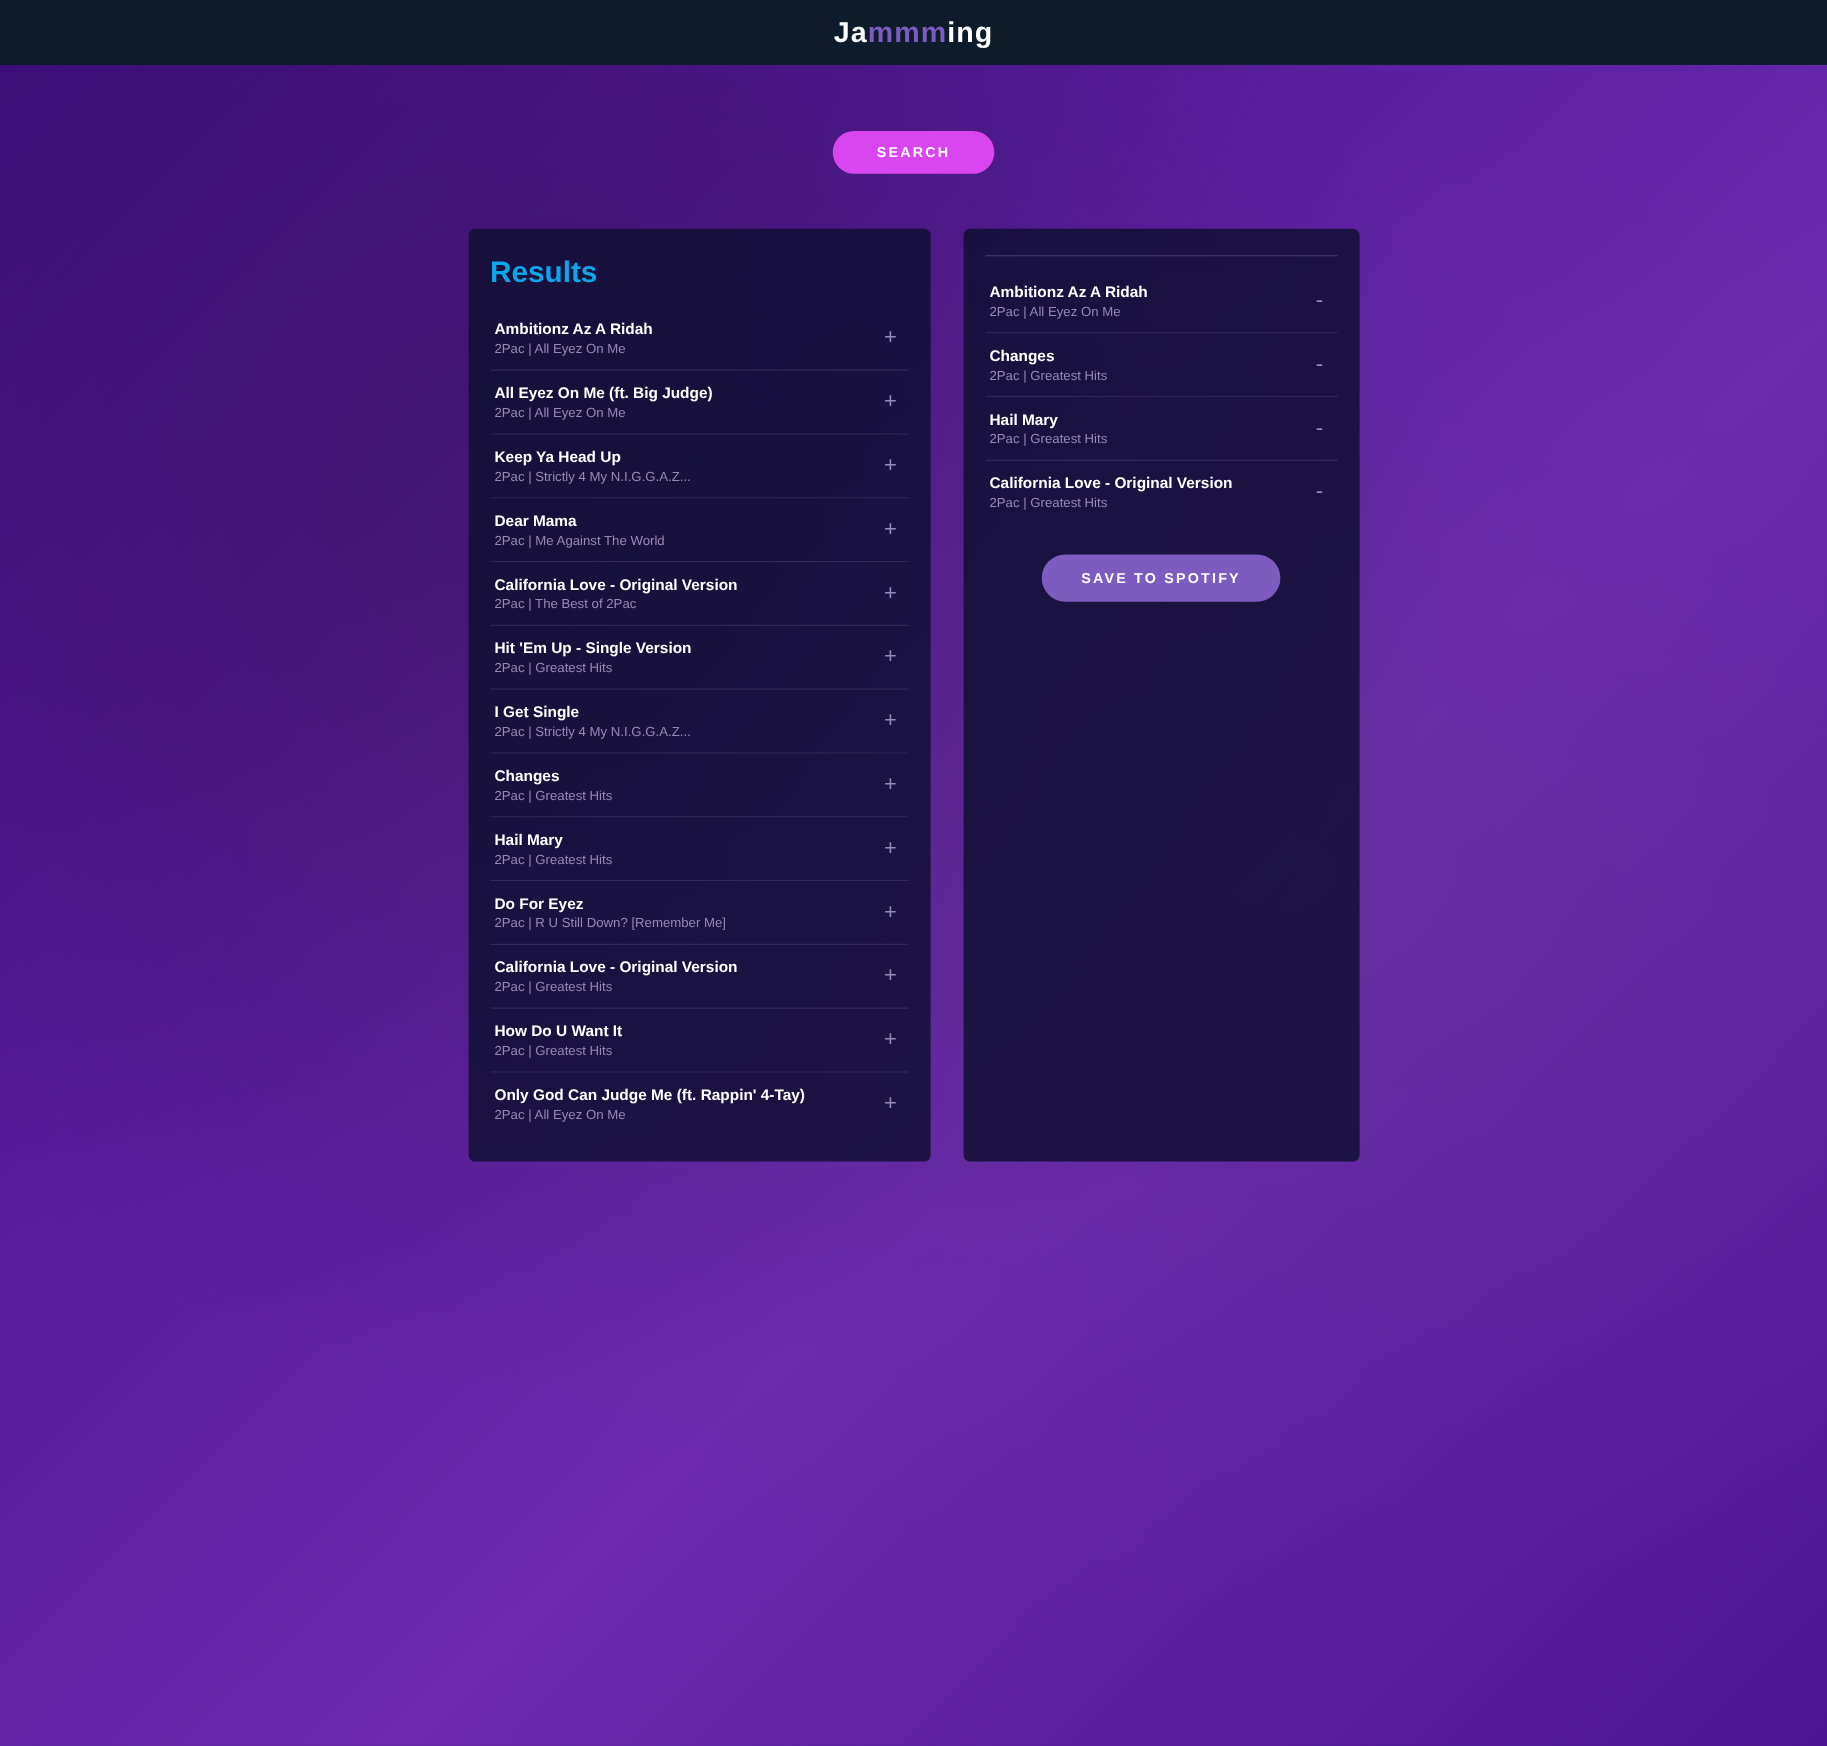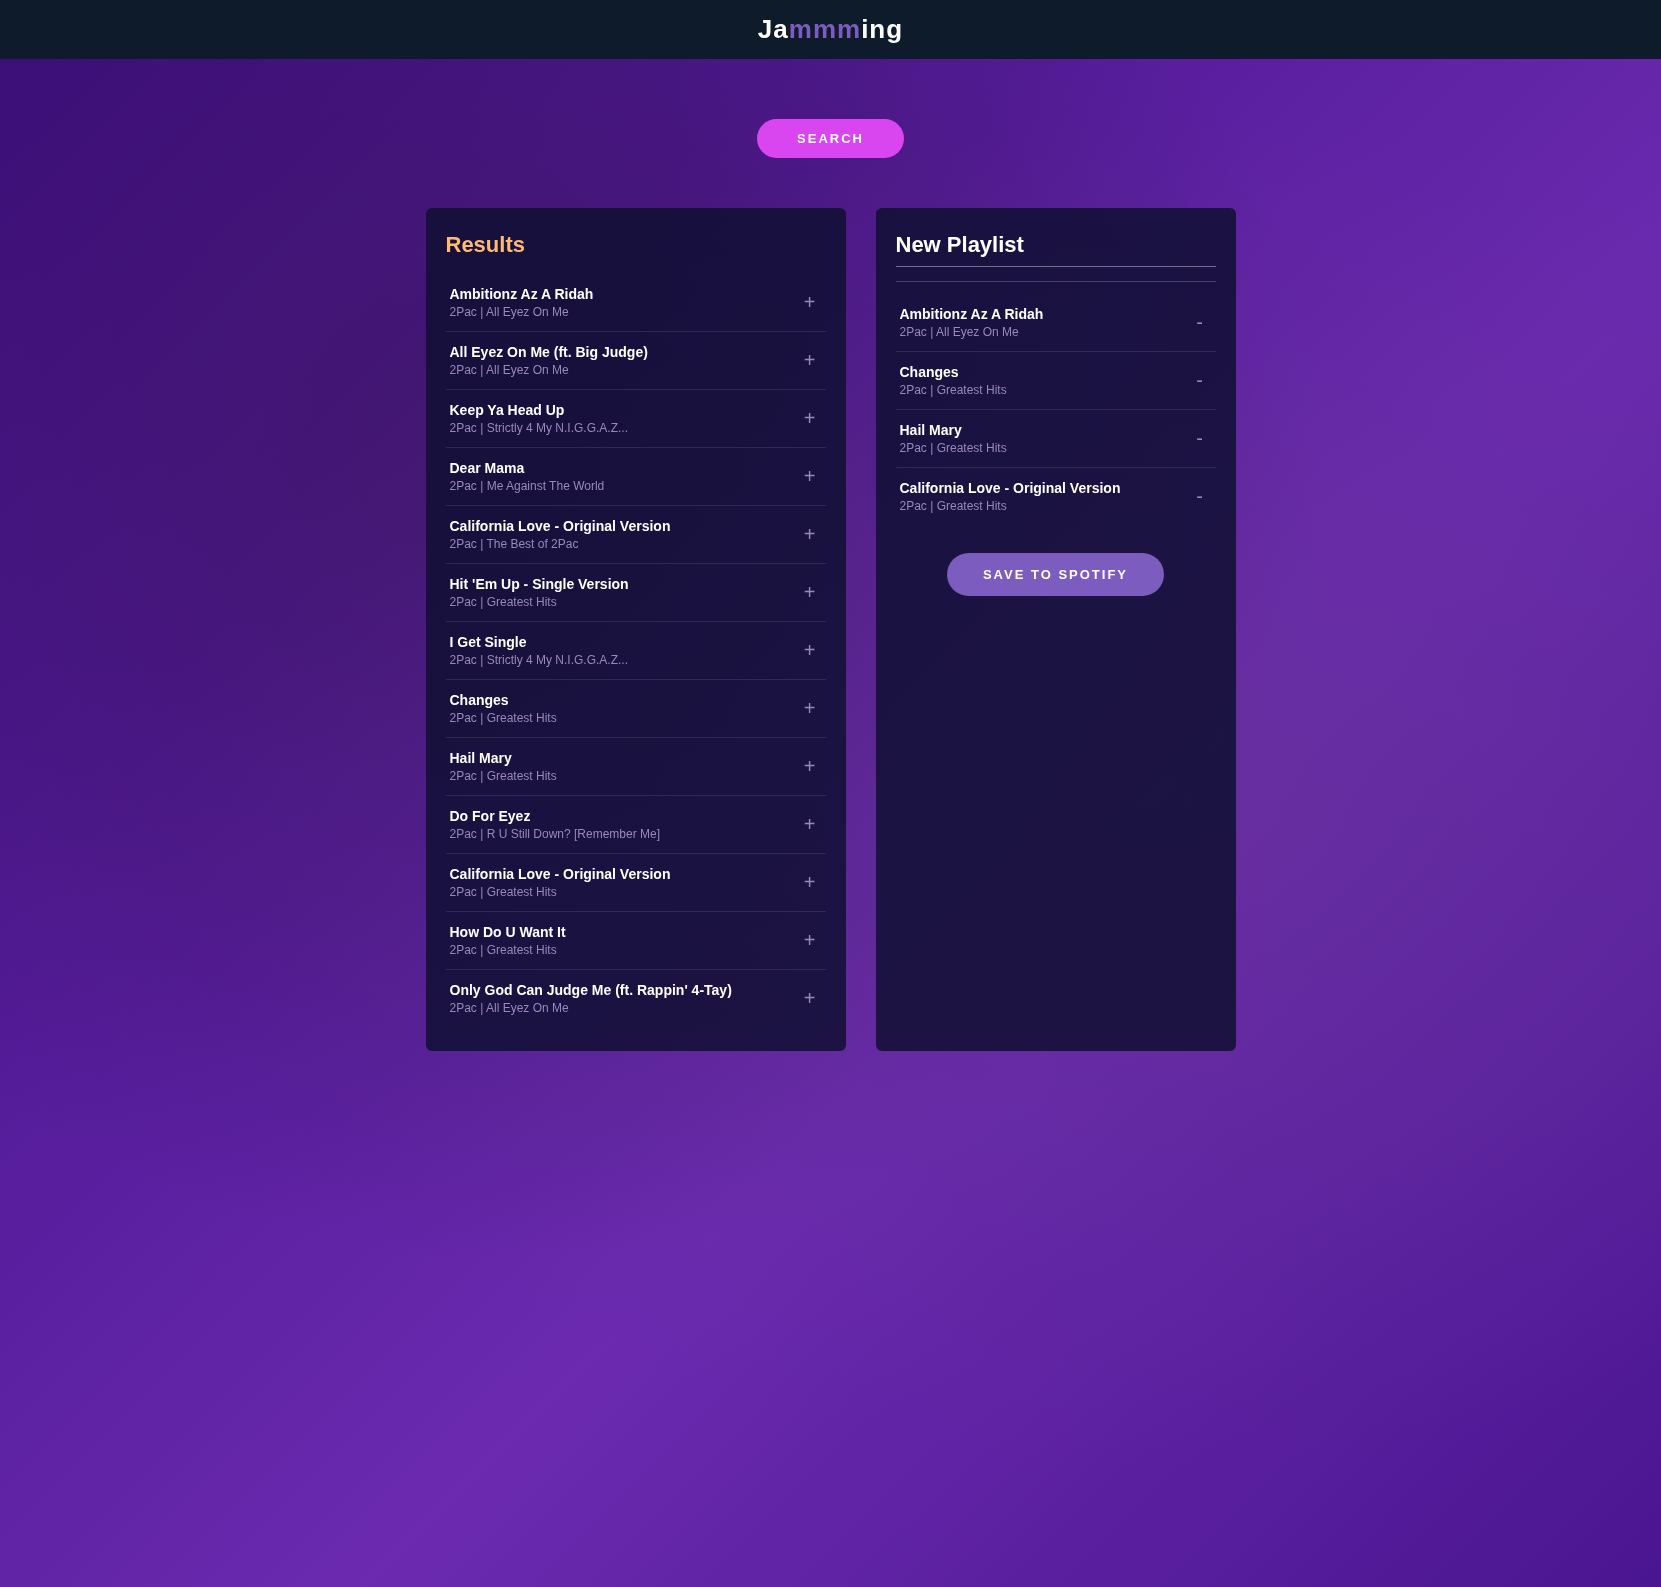--- a/index.html
+++ b/index.html
@@ -101,23 +101,23 @@
       width: 420px;
       min-width: 320px;
     }
 
     .playlist-panel {
       width: 360px;
       min-width: 280px;
     }
 
     .panel-title {
-      font-size: 22px;
-      font-weight: 700;
-      color: #fdba74;
+      font-size: 27px;
+      font-weight: 700;
+      color: #0ea5e9;
       margin-bottom: 16px;
     }
 
     .track-list {
       list-style: none;
     }
 
     .track-item {
       display: flex;
       align-items: center;
@@ -302,21 +302,20 @@
       <div class="track-info">
         <div class="track-name">Only God Can Judge Me (ft. Rappin' 4-Tay)</div>
         <div class="track-meta">2Pac | All Eyez On Me</div>
       </div>
       <div class="track-action">+</div>
     </li>
         </ul>
     </div>
 
     <div class="panel playlist-panel">
-      <input class="playlist-title-input" type="text" value="New Playlist" style="">
       <hr class="playlist-divider">
       <ul class="track-list" id="playlist-list">
           <li class="track-item">
       <div class="track-info">
         <div class="track-name">Ambitionz Az A Ridah</div>
         <div class="track-meta">2Pac | All Eyez On Me</div>
       </div>
       <div class="track-action">-</div>
     </li>
           <li class="track-item">

